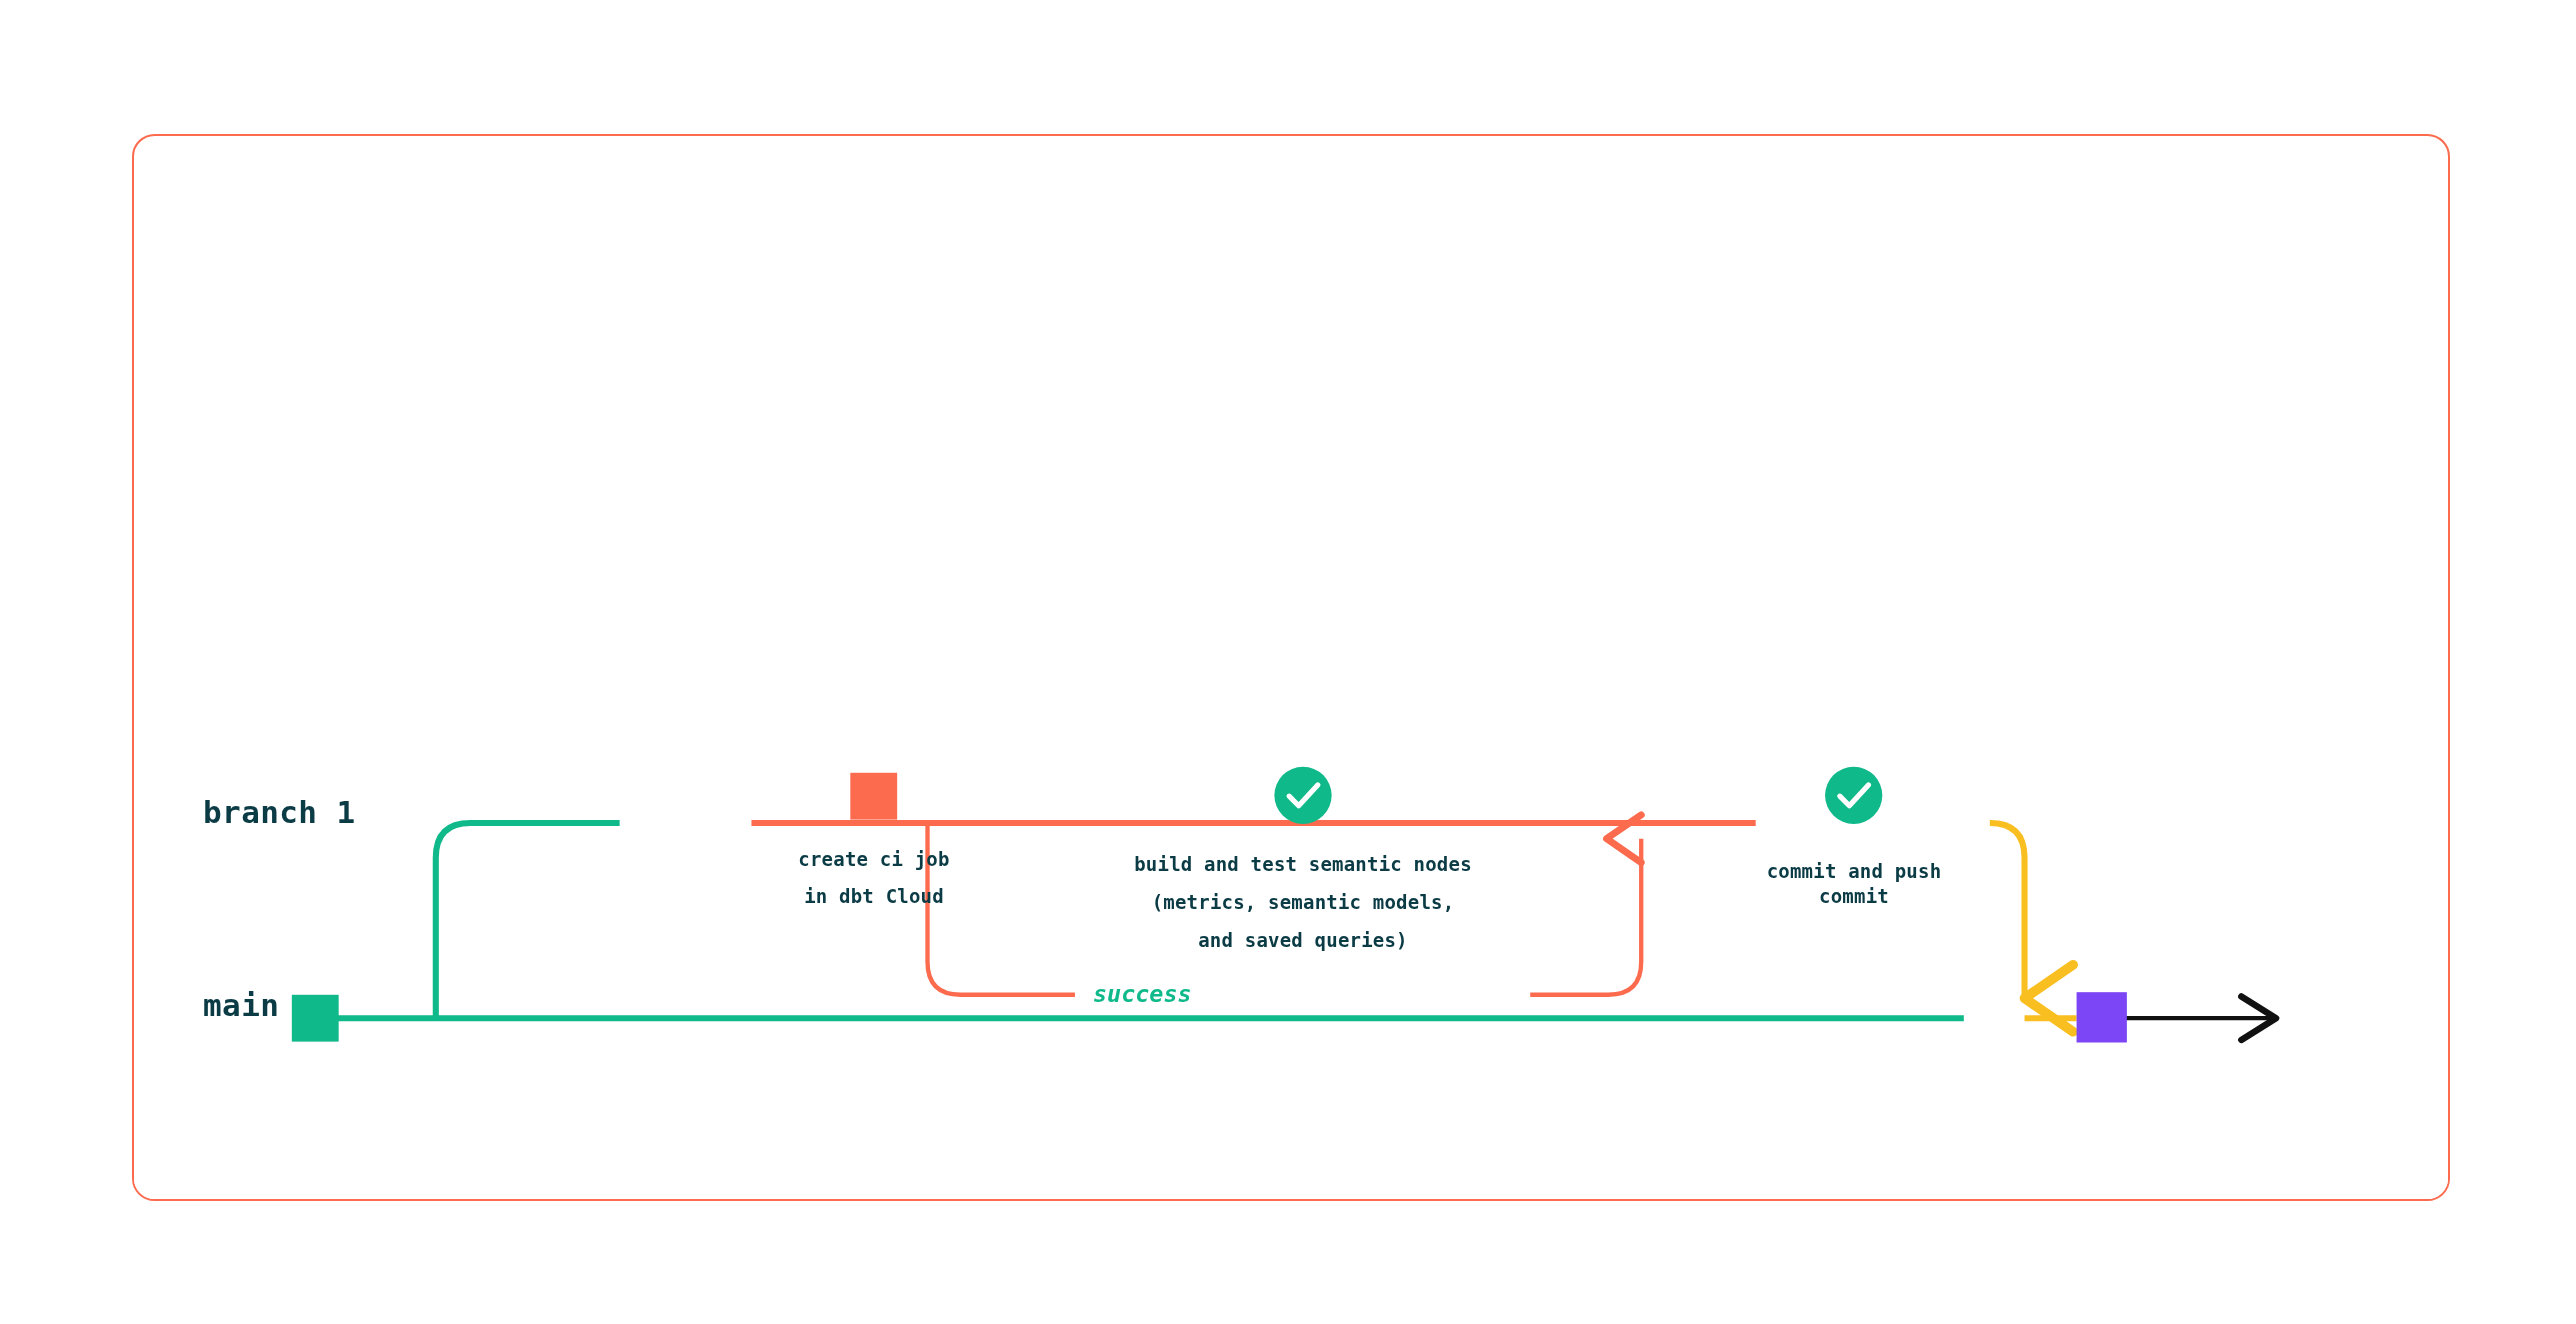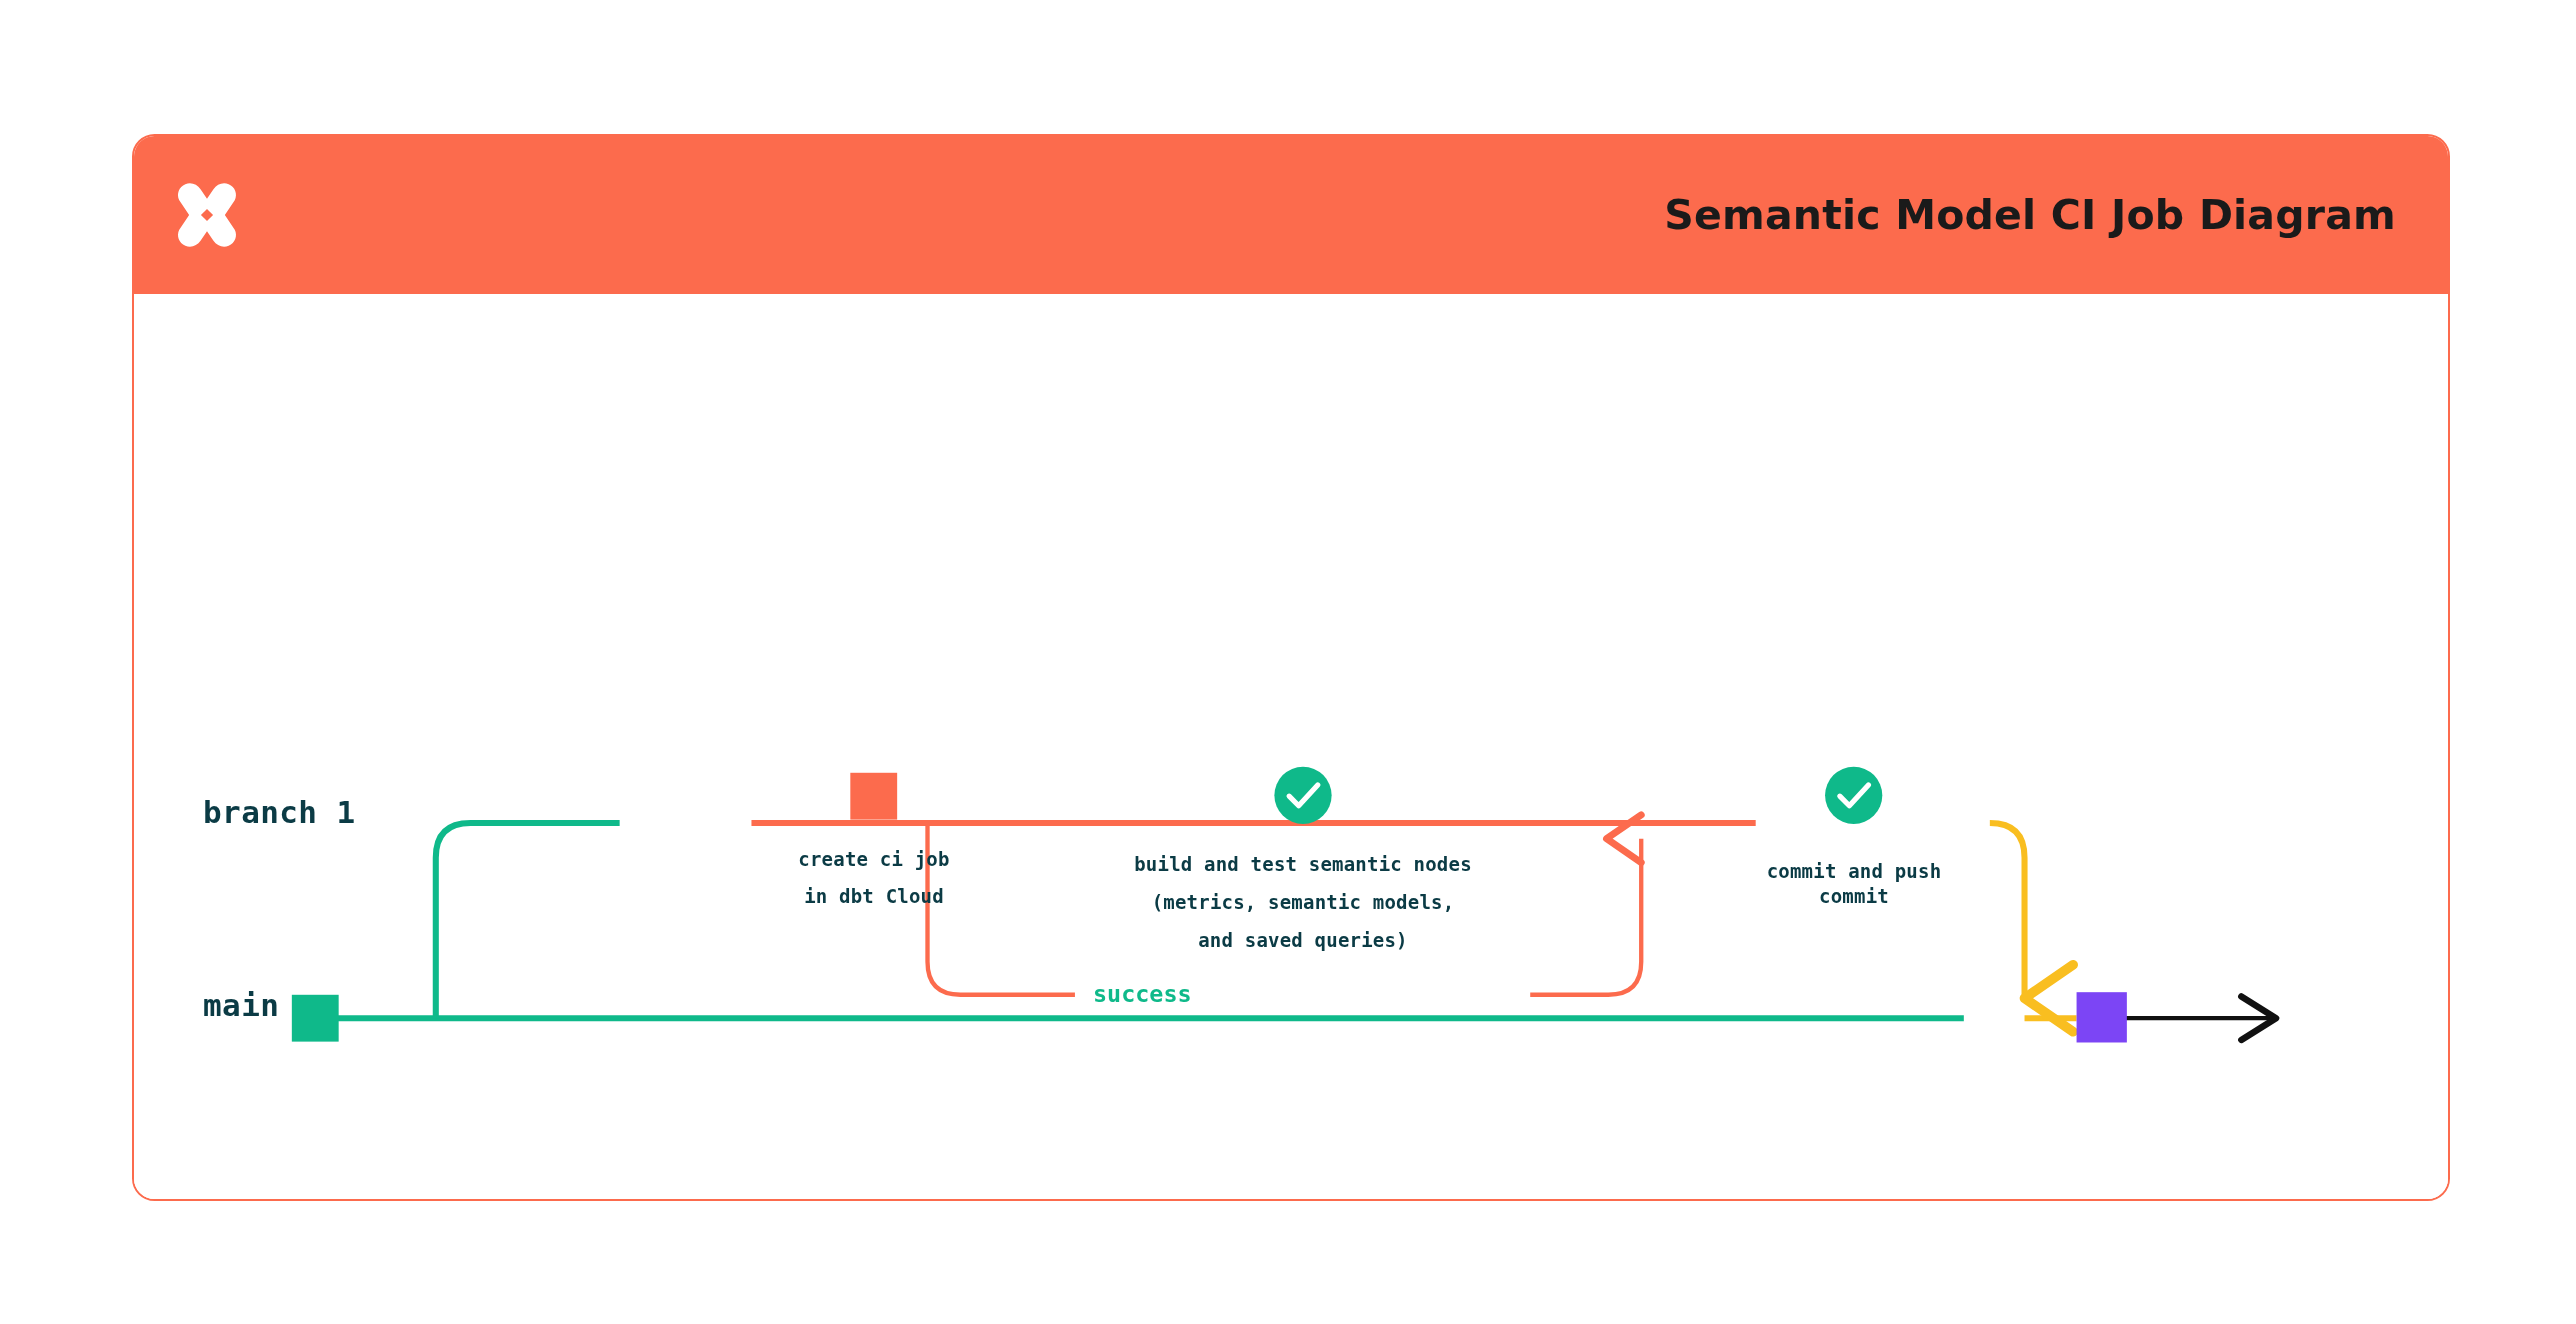--- a/index.html
+++ b/index.html
@@ -98,39 +98,30 @@
   }
   .loop-label {
     position: absolute;
     color: #0FB98A;
     font-family: "DejaVu Sans Mono", "Liberation Mono", monospace;
     font-weight: bold;
     font-size: 23.4px;
     background: #ffffff;
     padding: 0 14px;
     white-space: nowrap;
+    font-style: italic;
   }
 </style>
 </head>
 <body>
 
 <div id="root">
 
   <div class="card">
 
-    <div class="card-header">
-      <span class="brand-logo-wrap">
-        <svg class="brand-logo" viewBox="0 0 100 100" xmlns="http://www.w3.org/2000/svg">
-          <path d="M14.5 14.5 C 20 8.5, 31 9, 36.5 15.5 L 86.5 85.5 C 91 91.5, 88 98, 81 98 C 76 98, 72 95.5, 69 91.5 L 14 22 C 9.5 16.5, 10.5 18.5, 14.5 14.5 Z" fill="#ffffff" opacity="0"></path>
-          <path d="M21.5 9.5 C 29 6.5, 37 9.5, 41.5 16 L 50 28.5 L 58.5 16 C 63 9.5, 71 6.5, 78.5 9.5 C 87 13, 90.5 22.5, 86.5 30.5 L 73.5 50 L 86.5 69.5 C 90.5 77.5, 87 87, 78.5 90.5 C 71 93.5, 63 90.5, 58.5 84 L 50 71.5 L 41.5 84 C 37 90.5, 29 93.5, 21.5 90.5 C 13 87, 9.5 77.5, 13.5 69.5 L 26.5 50 L 13.5 30.5 C 9.5 22.5, 13 13, 21.5 9.5 Z" fill="#ffffff"></path>
-          <path d="M50 42 L 58 50 L 50 58 L 42 50 Z" fill="#FC6B4D"></path>
-        </svg>
-      </span>
-      <span class="card-title">Semantic Model CI Job Diagram</span>
-    </div>
 
     <div class="canvas">
 
       <svg width="2312" height="909" viewBox="0 0 2666 1048" xmlns="http://www.w3.org/2000/svg">
         <defs>
           <linearGradient id="gradGreenOrange" x1="0" y1="0" x2="1" y2="0">
             <stop offset="0%" stop-color="#0FB98A"></stop>
             <stop offset="55%" stop-color="#7FA06E"></stop>
             <stop offset="100%" stop-color="#FC6B4D"></stop>
           </linearGradient>

